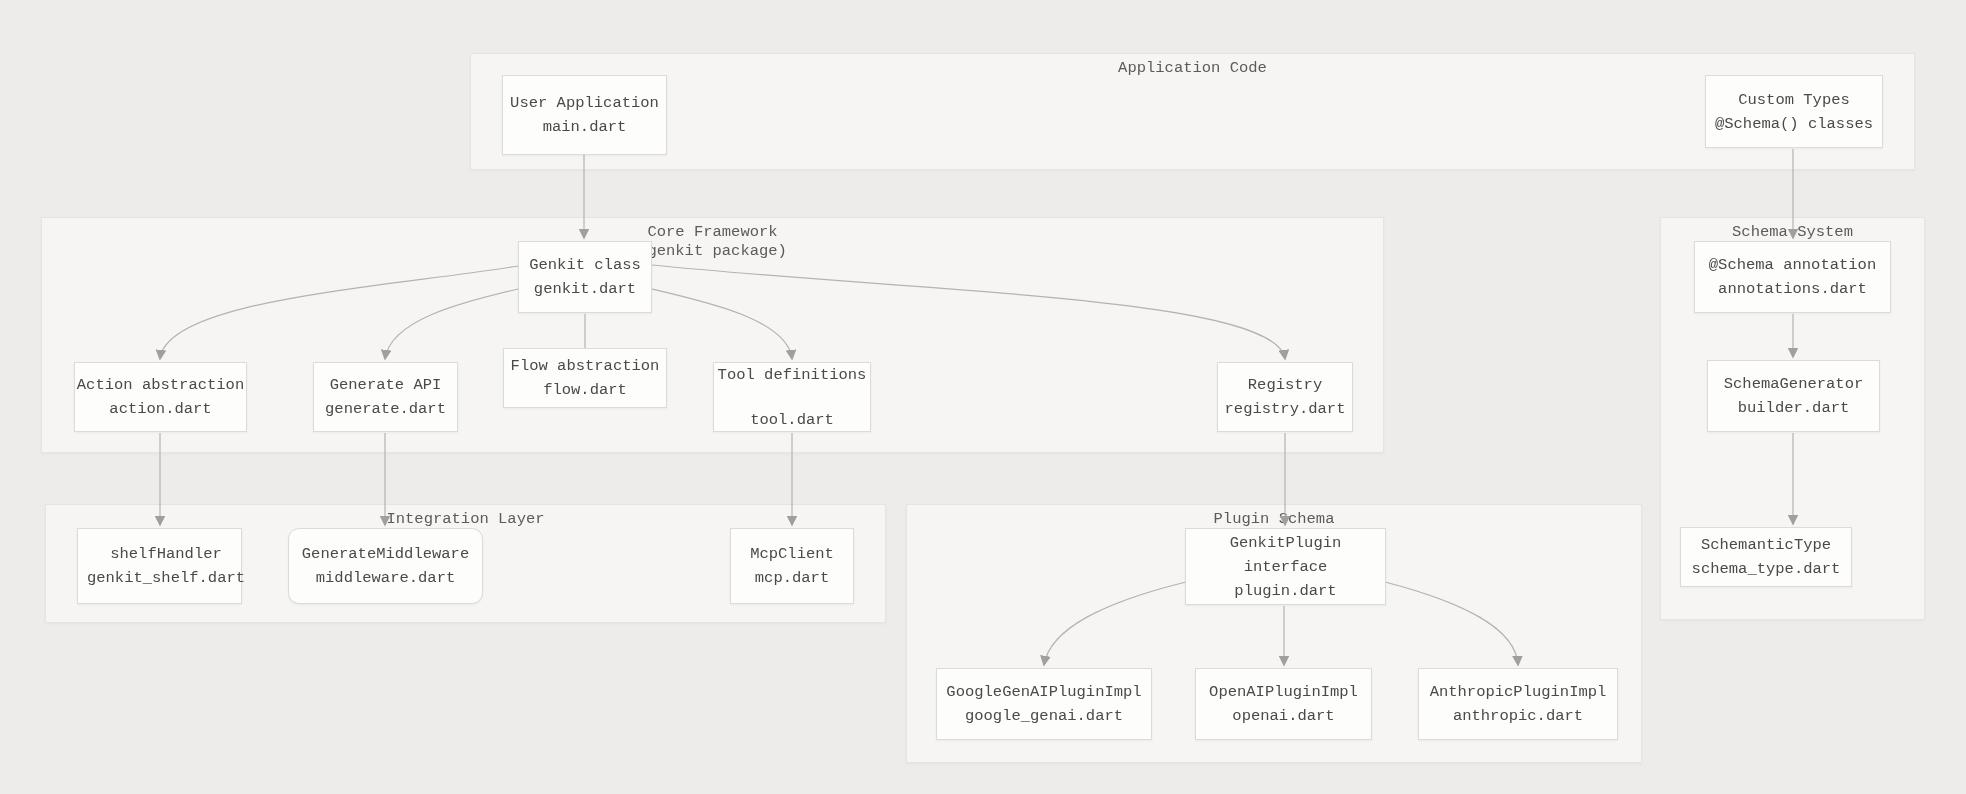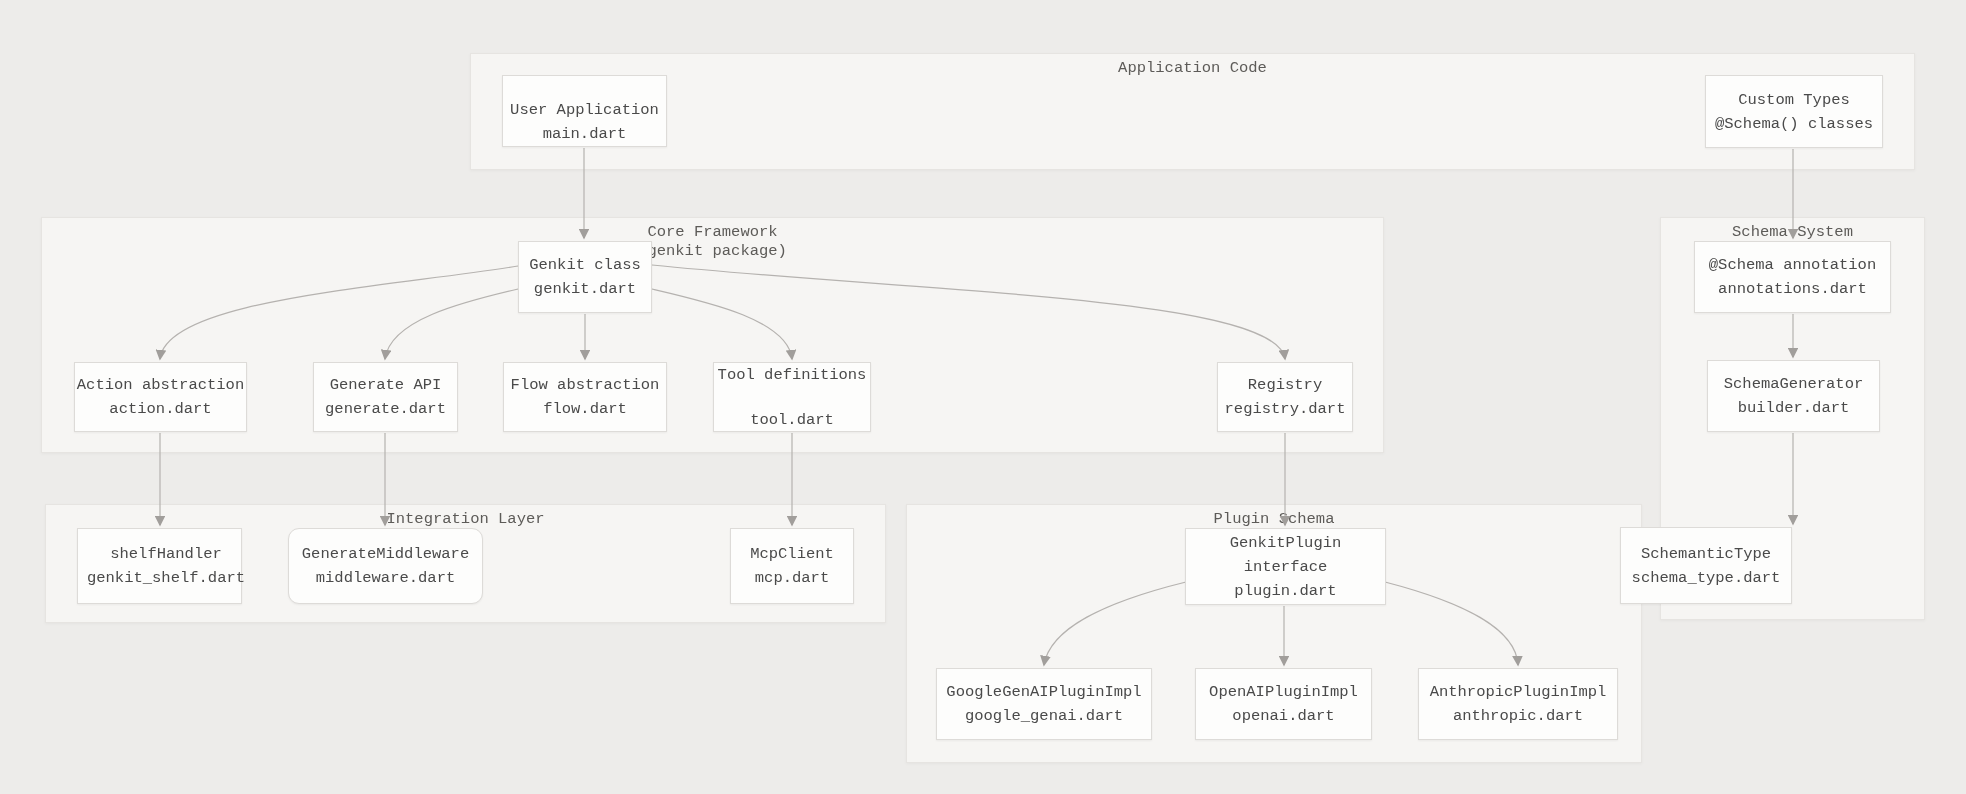--- a/index.html
+++ b/index.html
@@ -72,61 +72,61 @@
         <div class="group-label">Schema System</div>
       </div>
       <div class="group" style="left: 45px; top: 504px; width: 841px; height: 119px;">
         <div class="group-label">Integration Layer</div>
       </div>
       <div class="group" style="left: 906px; top: 504px; width: 736px; height: 259px;">
         <div class="group-label">Plugin Schema</div>
       </div>
     </div>
   <div id="node-layer">
-      <div class="node" style="left: 502px; top: 75px; width: 165px; height: 72px; justify-content: flex-end;">
+      <div class="node" style="left: 502px; top: 75px; width: 165px; height: 80px;">
         <span>User Application</span>
         <span>main.dart</span>
       </div>
       <div class="node" style="left: 1705px; top: 75px; width: 178px; height: 73px;">
         <span>Custom Types</span>
         <span>@Schema() classes</span>
       </div>
       <div class="node" style="left: 518px; top: 241px; width: 134px; height: 72px;">
         <span>Genkit class</span>
         <span>genkit.dart</span>
       </div>
       <div class="node" style="left: 74px; top: 362px; width: 173px; height: 70px;">
         <span>Action abstraction</span>
         <span>action.dart</span>
       </div>
       <div class="node" style="left: 313px; top: 362px; width: 145px; height: 70px;">
         <span>Generate API</span>
         <span>generate.dart</span>
       </div>
-      <div class="node" style="left: 503px; top: 362px; width: 164px; height: 70px;">
+      <div class="node" style="left: 503px; top: 348px; width: 164px; height: 60px;">
         <span>Flow abstraction</span>
         <span>flow.dart</span>
       </div>
       <div class="node" style="left: 713px; top: 362px; width: 158px; height: 70px; gap: 21px;">
         <span>Tool definitions</span>
         <span>tool.dart</span>
       </div>
       <div class="node" style="left: 1217px; top: 362px; width: 136px; height: 70px;">
         <span>Registry</span>
         <span>registry.dart</span>
       </div>
       <div class="node" style="left: 1694px; top: 241px; width: 197px; height: 72px;">
         <span>@Schema annotation</span>
         <span>annotations.dart</span>
       </div>
       <div class="node" style="left: 1707px; top: 360px; width: 173px; height: 72px;">
         <span>SchemaGenerator</span>
         <span>builder.dart</span>
       </div>
-      <div class="node" style="left: 1620px; top: 527px; width: 172px; height: 77px; text-align: right;">
+      <div class="node" style="left: 1680px; top: 527px; width: 172px; height: 60px; text-align: right;">
         <span>SchemanticType</span>
         <span>schema_type.dart</span>
       </div>
       <div class="node" style="left: 77px; top: 528px; width: 165px; height: 76px; padding-left: 13px;">
         <span>shelfHandler</span>
         <span>genkit_shelf.dart</span>
       </div>
       <div class="node" style="left: 288px; top: 528px; width: 195px; height: 76px; border-radius: 11px;">
         <span>GenerateMiddleware</span>
         <span>middleware.dart</span>

